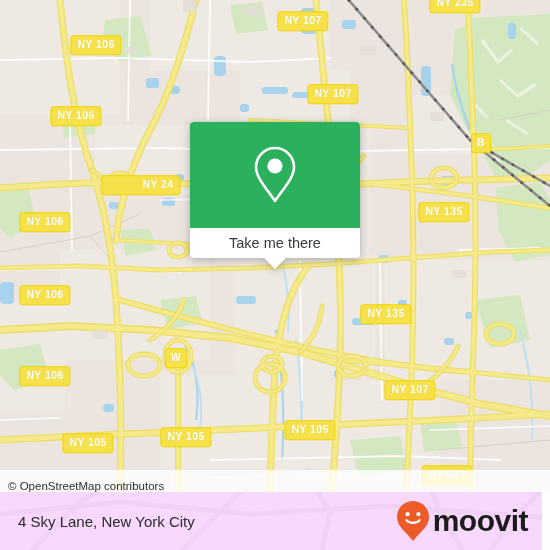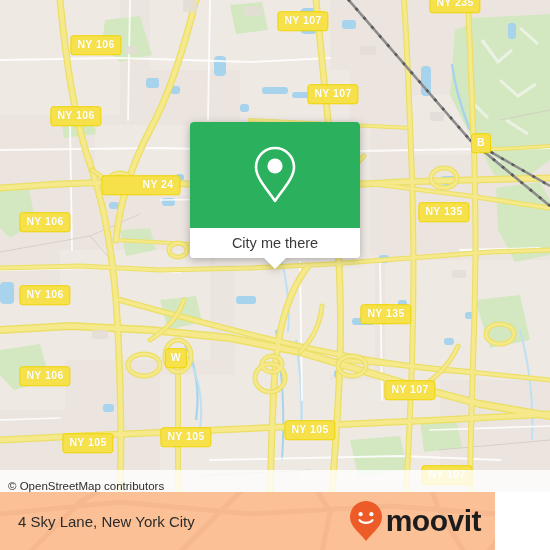--- a/index.html
+++ b/index.html
@@ -94,22 +94,22 @@
     font-size: 11.5px;
     color: #2d2d2d;
     padding-left: 8px;
     font-family: "Liberation Sans", sans-serif;
   }
 
   
   .footer {
     position: absolute;
     left: 0; top: 492px;
-    width: 495px; height: 58px;
-    background: #f97316;
+    width: 542px; height: 58px;
+    background: #f0abfc;
     overflow: hidden;
   }
   .footer-bg { position: absolute; left:0; top:-30px; width:550px; height:100px; opacity:.55; }
   .footer-addr {
     position: absolute;
     left: 18px; top: 0; height: 58px;
     display: flex; align-items: center;
     font-size: 15px; color: #2b2b2b;
     font-family: "Liberation Sans", sans-serif;
   }
@@ -366,21 +366,21 @@
 
     <div class="card">
       <div class="card-inner">
         <div class="card-top">
           <svg width="46" height="60" viewBox="0 0 46 60">
             <path d="M23 3 C12.5 3 4 11.5 4 22 C4 33 15 44 23 56 C31 44 42 33 42 22 C42 11.5 33.5 3 23 3 Z" fill="none" stroke="#ffffff" stroke-width="2.6" stroke-linejoin="round"></path>
             <circle cx="23" cy="21" r="7.6" fill="#ffffff"></circle>
           </svg>
         </div>
         <div class="card-bottom">
-          <span>City me there</span>
+          <span>Take me there</span>
         </div>
       </div>
       <div class="card-tail"></div>
     </div>
 
     <div class="attrib">
       <span>© OpenStreetMap contributors</span>
     </div>
   </div>
 

